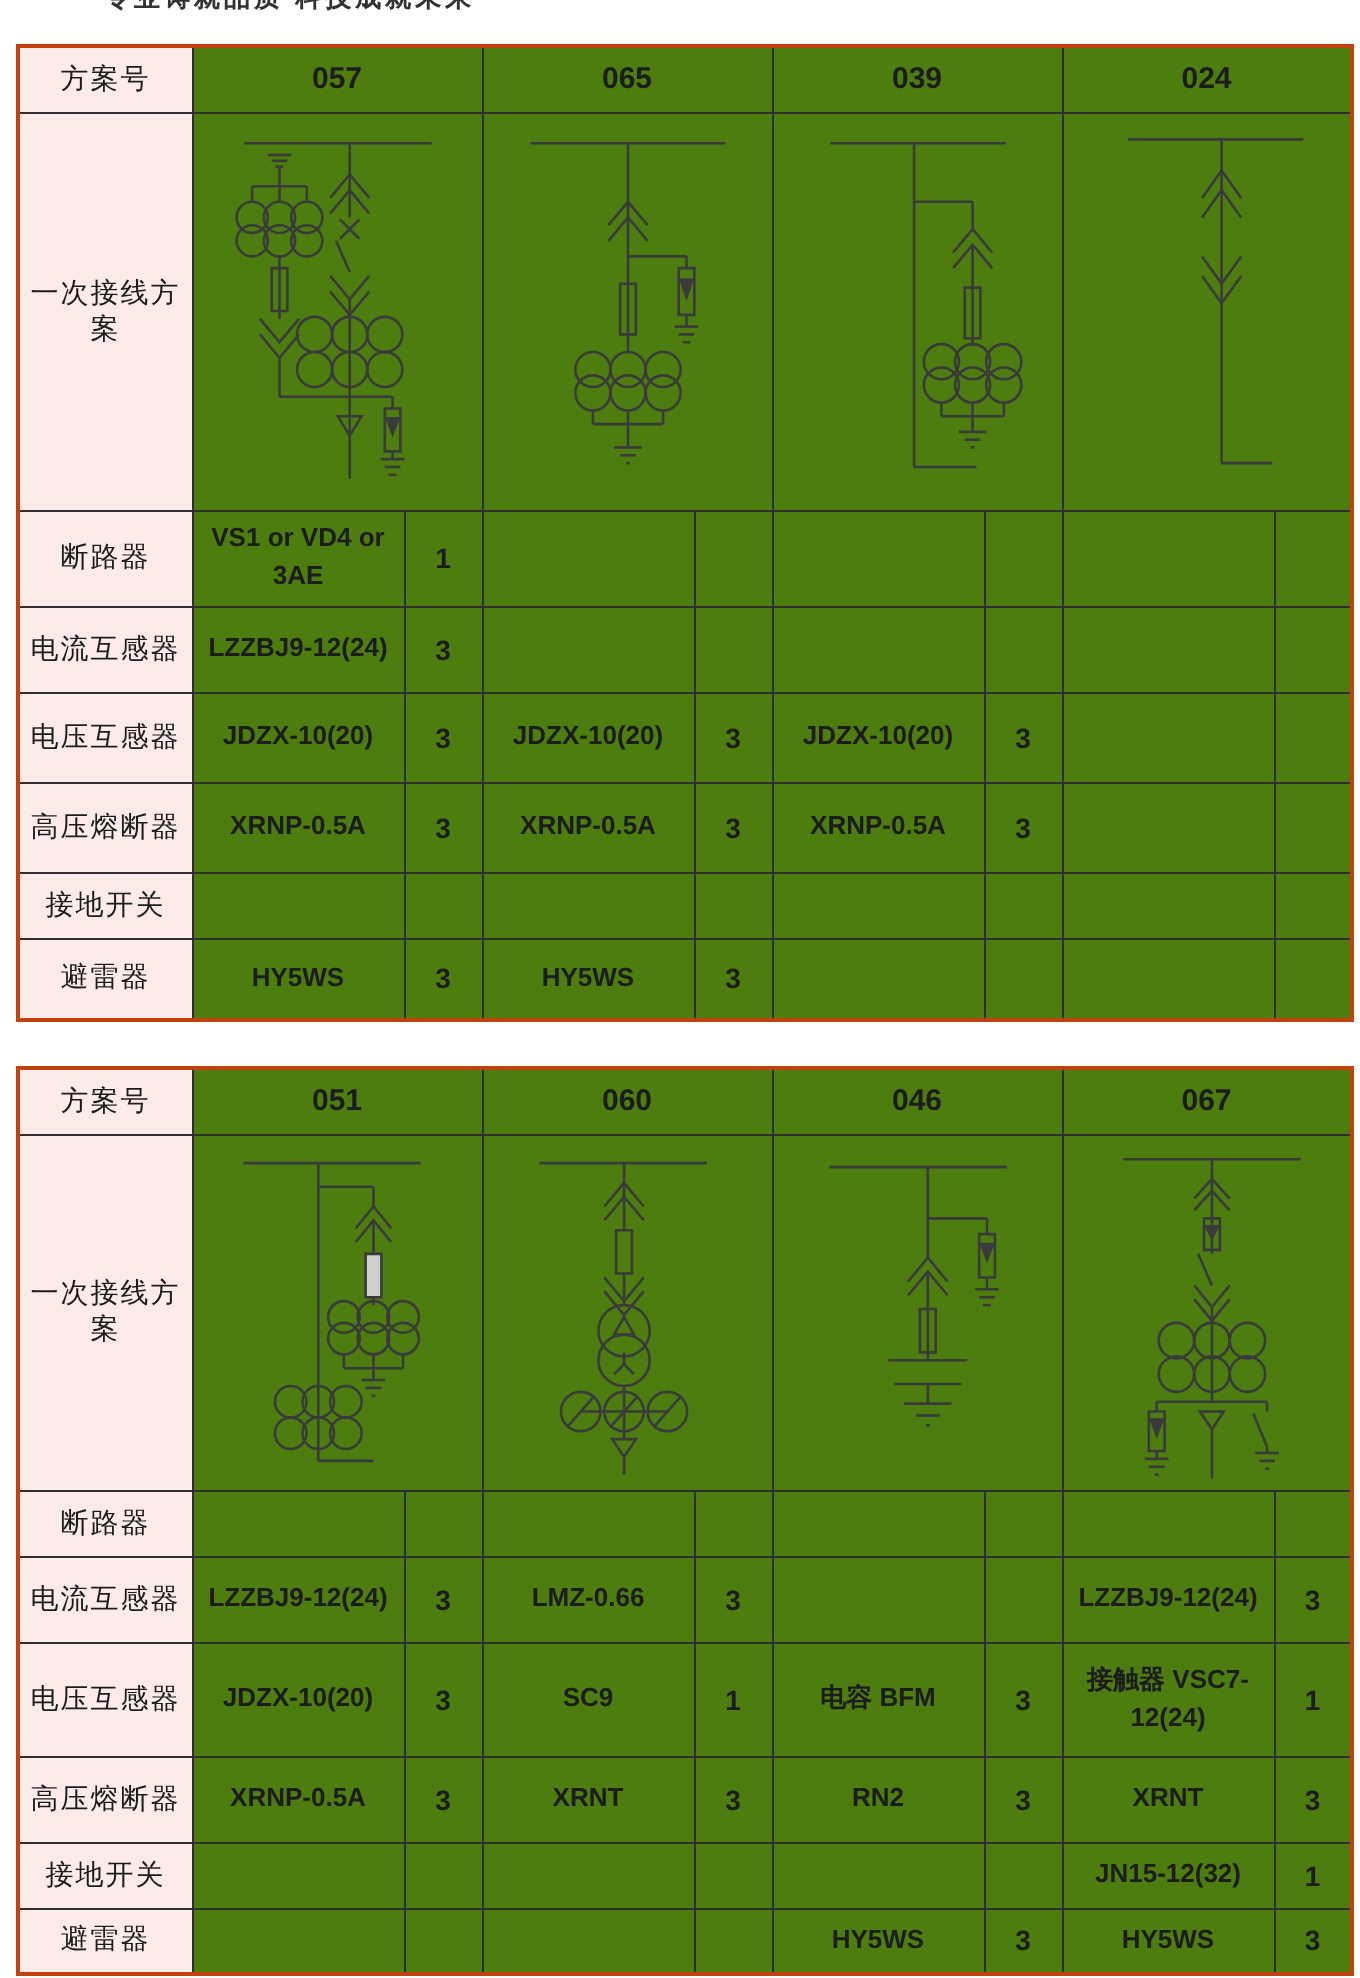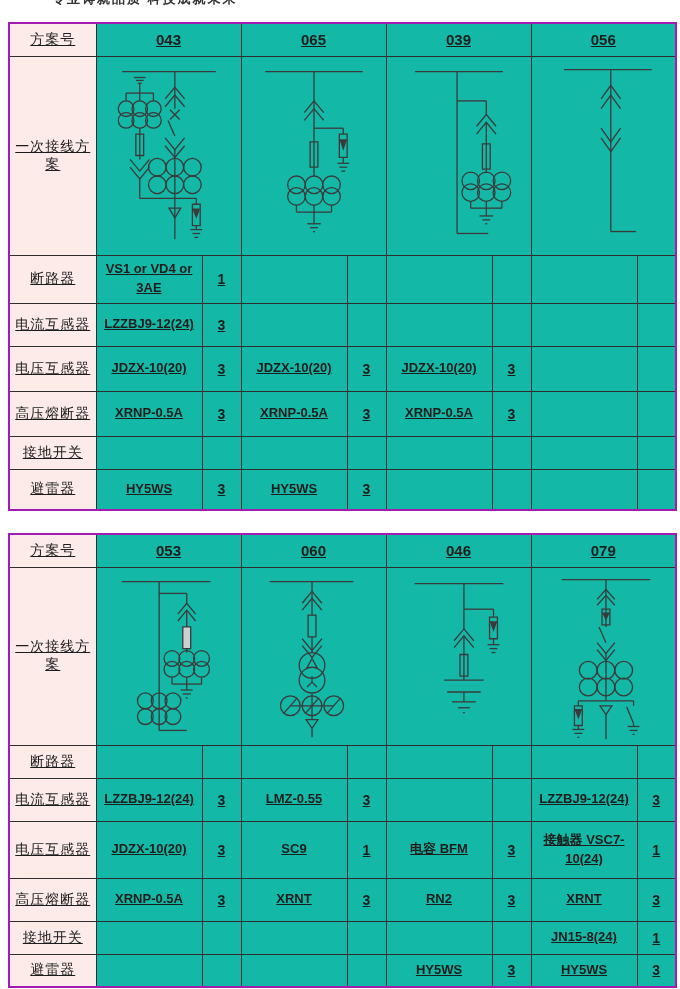--- a/index.html
+++ b/index.html
@@ -11,21 +11,21 @@
   .top-clip{
     position:absolute;top:0;left:52px;width:240px;height:7px;overflow:hidden;
   }
   .top-clip span{
     display:block;margin-top:-10px;font-size:13px;font-weight:700;color:#333;
     letter-spacing:2px;white-space:nowrap;
   }
   table.sch{
     position:absolute;left:8px;width:664px;
     border-collapse:collapse;table-layout:fixed;
-    border:2px solid #a21caf;background:#14b8a6;text-decoration:underline;
+    border:2px solid #c2410c;background:#4d7c0f;
   }
   #t0{top:22px;}
   #t1{top:533px;}
   table.sch td{
     border:1px solid #2e2e2e;text-align:center;vertical-align:middle;
     padding:0 2px;overflow:hidden;
   }
   td.h{background:#fcebe8;}
   .lbl{font-size:14px;font-weight:400;letter-spacing:1px;}
   .num{font-size:15px;font-weight:700;}
@@ -50,24 +50,24 @@
     <col style="width:106px">
       <col style="width:39px">
       <col style="width:106px">
     <col style="width:39px">
       <col style="width:106px">
       <col style="width:39px">
   </colgroup>
   <tbody>
       <tr style="height:33px">
     <td class="h lbl">方案号</td>
-    <td colspan="2" class="num">043</td>
+    <td colspan="2" class="num">057</td>
     <td colspan="2" class="num">065</td>
     <td colspan="2" class="num">039</td>
-    <td colspan="2" class="num">056</td>
+    <td colspan="2" class="num">024</td>
   </tr>
   <tr style="height:199px">
     <td class="h lbl">一次接线方案</td>
 
     <td colspan="2" class="dg">
 
       <svg class="diag" width="138" height="195" viewBox="0 0 140 200" fill="none" stroke="#3a3a3a" stroke-width="1.3">
         <line x1="22" y1="14" x2="118" y2="14"></line>
         <line x1="76" y1="14" x2="76" y2="52"></line>
         <g>
@@ -310,24 +310,24 @@
     <col style="width:106px">
       <col style="width:39px">
       <col style="width:106px">
     <col style="width:39px">
       <col style="width:106px">
       <col style="width:39px">
   </colgroup>
   <tbody>
       <tr style="height:33px">
     <td class="h lbl">方案号</td>
-    <td colspan="2" class="num">053</td>
+    <td colspan="2" class="num">051</td>
     <td colspan="2" class="num">060</td>
     <td colspan="2" class="num">046</td>
-    <td colspan="2" class="num">079</td>
+    <td colspan="2" class="num">067</td>
   </tr>
   <tr style="height:178px">
     <td class="h lbl">一次接线方案</td>
 
     <td colspan="2" class="dg">
 
       <svg class="diag" width="138" height="174" viewBox="0 0 140 175" fill="none" stroke="#3a3a3a" stroke-width="1.3">
         <line x1="22" y1="12" x2="112" y2="12"></line>
         <line x1="60" y1="12" x2="60" y2="163"></line>
         <line x1="60" y1="163" x2="88" y2="163"></line>
@@ -508,36 +508,36 @@
     <td class="qty"></td>
     <td class="val"></td>
     <td class="qty"></td>
     <td class="val"></td>
     <td class="qty"></td>
   </tr>
   <tr style="height:43px">
     <td class="h lbl">电流互感器</td>
     <td class="val">LZZBJ9-12(24)</td>
     <td class="qty">3</td>
-    <td class="val">LMZ-0.55</td>
+    <td class="val">LMZ-0.66</td>
     <td class="qty">3</td>
     <td class="val"></td>
     <td class="qty"></td>
     <td class="val">LZZBJ9-12(24)</td>
     <td class="qty">3</td>
   </tr>
   <tr style="height:57px">
     <td class="h lbl">电压互感器</td>
     <td class="val">JDZX-10(20)</td>
     <td class="qty">3</td>
     <td class="val">SC9</td>
     <td class="qty">1</td>
     <td class="val">电容 BFM</td>
     <td class="qty">3</td>
-    <td class="val">接触器 VSC7-10(24)</td>
+    <td class="val">接触器 VSC7-12(24)</td>
     <td class="qty">1</td>
   </tr>
   <tr style="height:43px">
     <td class="h lbl">高压熔断器</td>
     <td class="val">XRNP-0.5A</td>
     <td class="qty">3</td>
     <td class="val">XRNT</td>
     <td class="qty">3</td>
     <td class="val">RN2</td>
     <td class="qty">3</td>
@@ -545,21 +545,21 @@
     <td class="qty">3</td>
   </tr>
   <tr style="height:33px">
     <td class="h lbl">接地开关</td>
     <td class="val"></td>
     <td class="qty"></td>
     <td class="val"></td>
     <td class="qty"></td>
     <td class="val"></td>
     <td class="qty"></td>
-    <td class="val">JN15-8(24)</td>
+    <td class="val">JN15-12(32)</td>
     <td class="qty">1</td>
   </tr>
   <tr style="height:33px">
     <td class="h lbl">避雷器</td>
     <td class="val"></td>
     <td class="qty"></td>
     <td class="val"></td>
     <td class="qty"></td>
     <td class="val">HY5WS</td>
     <td class="qty">3</td>

